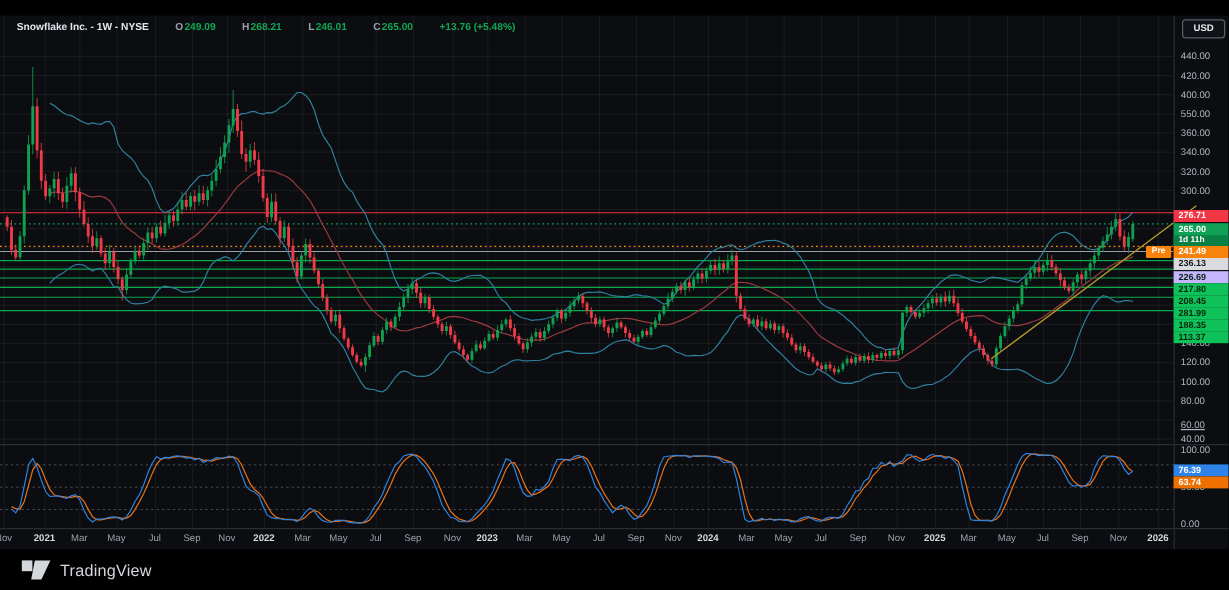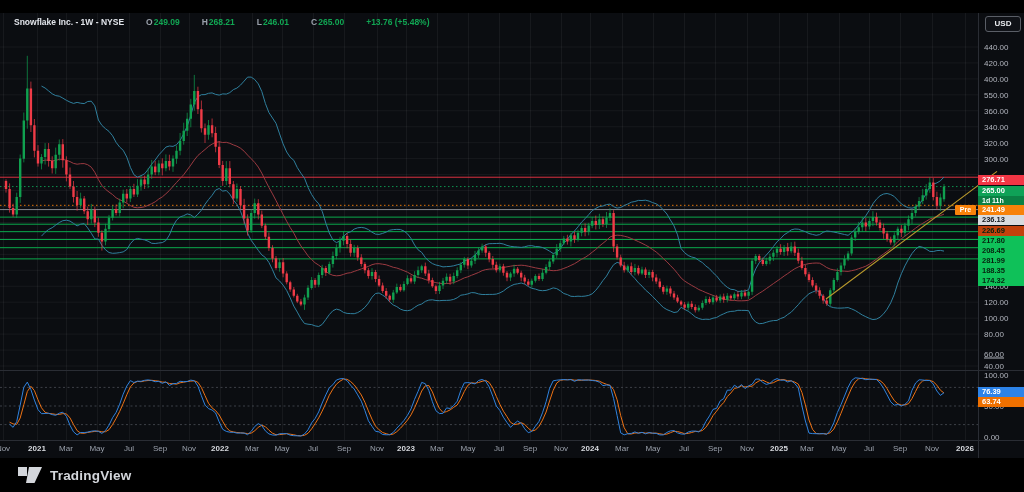--- a/index.html
+++ b/index.html
@@ -24,21 +24,21 @@
         font-size:7.5px;font-weight:700;line-height:10px;}
   .pbox .main{height:10px;}
   .pbox .sub{height:9px;line-height:9px;font-size:7px;}
   .prechip{position:absolute;width:21px;height:10px;font-size:7px;font-weight:700;color:#fff;
            text-align:center;line-height:10px;border-radius:1px;}
   #time-axis{position:absolute;left:0;top:440px;width:978px;height:18px;overflow:hidden;}
   .tl{position:absolute;top:0;transform:translateX(-50%);font-size:8px;color:#9aa0ab;line-height:18px;}
   .tl.year{color:#d6d9de;font-weight:700;}
   .footer{position:absolute;left:0;top:458px;width:1024px;height:34px;background:#000;
           display:flex;align-items:center;gap:7px;padding-left:18px;box-sizing:border-box;}
-  .brand{font-size:13.5px;font-weight:700;color:#d3d6db;letter-spacing:.2px;}
+  .brand{font-size:13.5px;font-weight:400;color:#d3d6db;letter-spacing:.2px;}
 </style>
 </head>
 <body>
 
 <div class="screen">
 
   <svg id="chart-svg" width="1024" height="492" viewBox="0 0 1024 492">
       <rect x="0" y="13" width="1024" height="445" fill="#0b0d11"></rect>
       <defs>
         <clipPath id="cm">
@@ -185,37 +185,37 @@
       <div class="pbox" style="top: 172.5px; background: rgb(15, 162, 87); color: rgb(255, 255, 255);">
         <div class="main">265.00</div>
         <div class="sub" style="background: rgb(11, 128, 68); margin: 0px 0px 0px -4px; padding-left: 4px;">1d 11h</div>
       </div>
       <div class="pbox" style="top: 192px; background: rgb(248, 130, 10); color: rgb(255, 255, 255);">
         <div class="main">241.49</div>
       </div>
       <div class="pbox" style="top: 202px; background: rgb(217, 219, 223); color: rgb(21, 24, 30);">
         <div class="main">236.13</div>
       </div>
-      <div class="pbox" style="top: 212.5px; background: #c2410c; color: rgb(6, 35, 15);">
+      <div class="pbox" style="top: 212.5px; background: #c4b5fd; color: rgb(6, 35, 15);">
         <div class="main">226.69</div>
       </div>
       <div class="pbox" style="top: 223px; background: rgb(15, 193, 89); color: rgb(6, 35, 15);">
         <div class="main">217.80</div>
       </div>
       <div class="pbox" style="top: 233px; background: rgb(15, 193, 89); color: rgb(6, 35, 15);">
         <div class="main">208.45</div>
       </div>
       <div class="pbox" style="top: 243px; background: rgb(15, 193, 89); color: rgb(6, 35, 15);">
         <div class="main">281.99</div>
       </div>
       <div class="pbox" style="top: 253.3px; background: rgb(15, 193, 89); color: rgb(6, 35, 15);">
         <div class="main">188.35</div>
       </div>
       <div class="pbox" style="top: 263.3px; background: rgb(15, 193, 89); color: rgb(6, 35, 15);">
-        <div class="main">174.32</div>
+        <div class="main">113.37</div>
       </div>
       <div class="pbox" style="top: 373.5px; background: rgb(45, 131, 232); color: rgb(255, 255, 255);">
         <div class="main">76.39</div>
       </div>
       <div class="pbox" style="top: 383.5px; background: rgb(239, 112, 0); color: rgb(255, 255, 255);">
         <div class="main">63.74</div>
       </div>
     </div>
   <div id="overlay-chips">
       <div class="prechip" style="left: 955px; top: 205px; background: rgb(248, 130, 10);">Pre</div>

